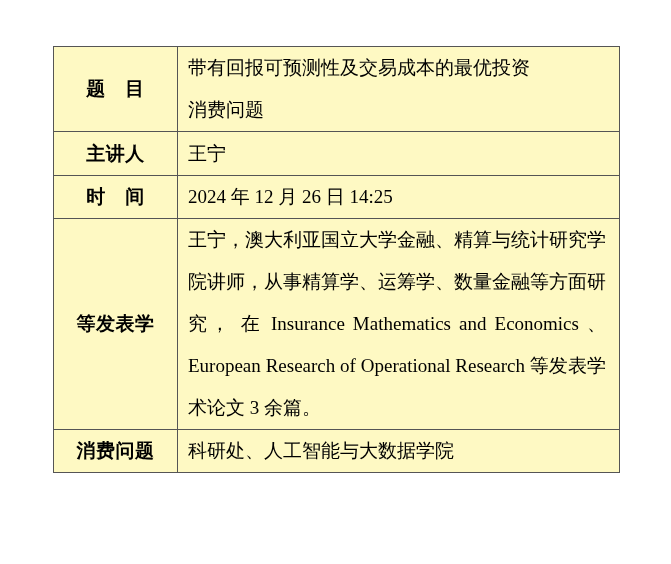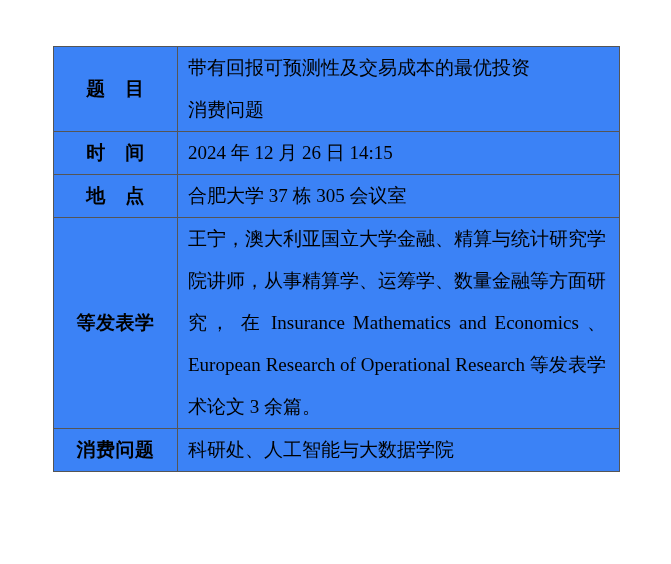--- a/index.html
+++ b/index.html
@@ -18,21 +18,21 @@
     position: absolute;
     left: 53px;
     top: 46px;
     width: 567px;
     border-collapse: collapse;
     table-layout: fixed;
   }
   .seminar-table th,
   .seminar-table td {
     border: 1px solid #555555;
-    background: #3b82f6;
+    background: #fef9c3;
     vertical-align: middle;
     overflow: hidden;
   }
   .seminar-table th {
     width: 115px;
     font-family: "Liberation Sans", "DejaVu Sans", sans-serif;
     font-weight: bold;
     font-size: 19px;
     color: #000000;
     padding: 0 4px;
@@ -69,30 +69,30 @@
 <div class="page">
   <table class="seminar-table">
     <tbody>
         <tr class="r-title">
       <th>题　目</th>
       <td>
         <div class="ln">带有回报可预测性及交易成本的最优投资</div>
         <div class="ln">消费问题</div>
       </td>
     </tr>
+    <tr class="r-speaker">
+      <th>主讲人</th>
+      <td>
+        <div class="ln">王宁</div>
+      </td>
+    </tr>
     <tr class="r-time">
       <th>时　间</th>
       <td>
-        <div class="ln">2024 年 12 月 26 日 14:15</div>
-      </td>
-    </tr>
-    <tr class="r-place">
-      <th>地　点</th>
-      <td>
-        <div class="ln">合肥大学 37 栋 305 会议室</div>
+        <div class="ln">2024 年 12 月 26 日 14:25</div>
       </td>
     </tr>
     <tr class="r-bio">
       <th>等发表学</th>
       <td>
         <div class="ln just">王宁，澳大利亚国立大学金融、精算与统计研究学</div>
         <div class="ln just">院讲师，从事精算学、运筹学、数量金融等方面研</div>
         <div class="ln just">究， 在 Insurance Mathematics and Economics 、</div>
         <div class="ln just">European Research of Operational Research 等发表学</div>
         <div class="ln">术论文 3 余篇。</div>

